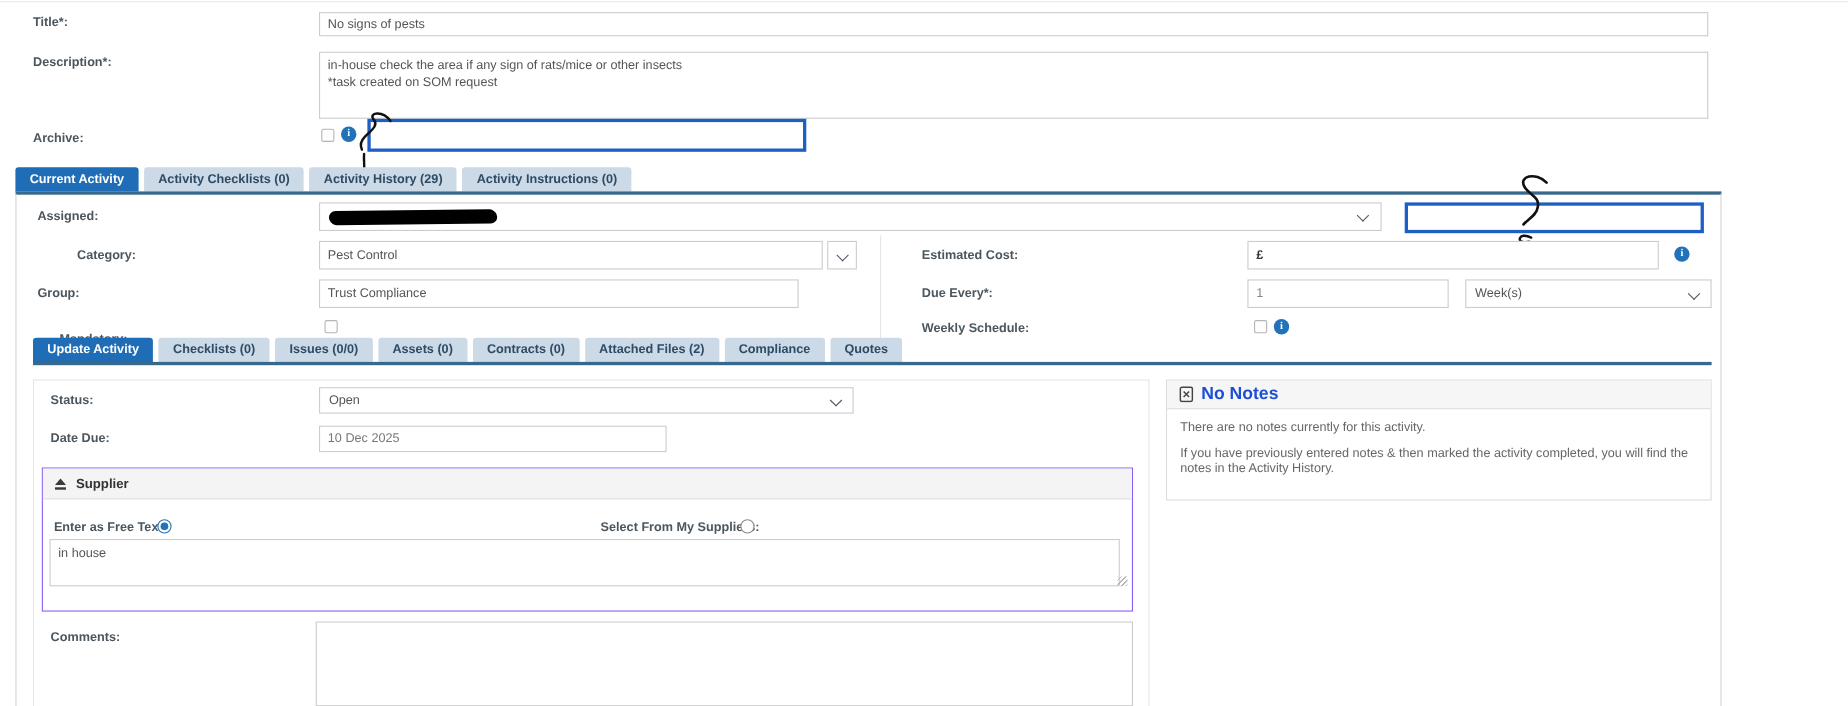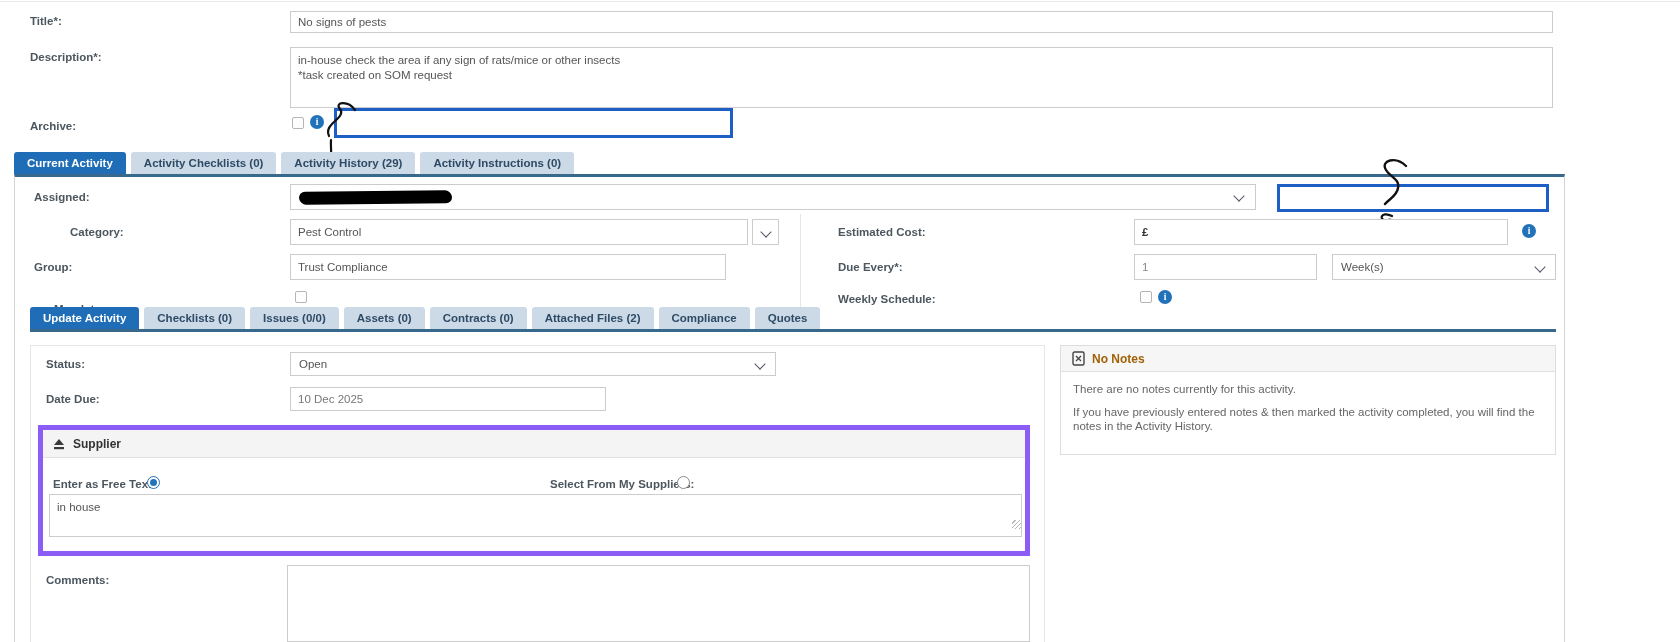--- a/index.html
+++ b/index.html
@@ -37,26 +37,26 @@
   .underline2{position:absolute;left:30px;top:329px;width:1526px;height:3px;background:#38698c;}
   .vdivider{position:absolute;left:800px;top:214px;width:1px;height:94px;background:#e6e6e6;}
 
   .innerpanel{position:absolute;left:30px;top:345px;width:1015px;height:297px;box-sizing:border-box;
               border:1px solid #e6e6e6;border-bottom:none;pointer-events:none;}
 
   .annotation{position:absolute;box-sizing:border-box;border:3px solid #1d5fc4;background:transparent;}
   .redaction{position:absolute;left:8px;top:6px;width:152px;height:12px;background:#000;border-radius:6px;
              transform:rotate(-0.6deg);box-shadow:1px 1px 0 #000;}
 
-  .groupbox{position:absolute;box-sizing:border-box;border:5px solid #8b5cf6;background:#fff;}
+  .groupbox{position:absolute;box-sizing:border-box;border:1px solid #8b5cf6;background:#fff;}
   .grouphdr{height:27px;background:#f4f4f4;border-bottom:1px solid #e2e2e2;display:flex;
             align-items:center;padding-left:10px;gap:8px;color:#333;font-weight:700;font-size:12px;cursor:pointer;}
   .notes{position:absolute;left:1060px;top:345px;width:496px;box-sizing:border-box;border:1px solid #ddd;background:#fff;}
   .noteshdr{height:25px;background:#f6f6f6;border-bottom:1px solid #e0e0e0;display:flex;align-items:center;
-            padding-left:11px;gap:7px;color:#a16207;font-weight:700;font-size:12px;}
+            padding-left:11px;gap:7px;color:#1d4ed8;font-weight:700;font-size:16px;}
   .notesbody{padding:10px 12px 12px 12px;color:#666;font-size:11.5px;line-height:14px;}
   .notesbody p{margin:0 0 9px 0;}
   .grip{position:absolute;right:1px;bottom:1px;width:9px;height:9px;cursor:nwse-resize;
         background:repeating-linear-gradient(135deg,transparent 0 2px,#b5b5b5 2px 3px);}
   svg.scribble{position:absolute;pointer-events:none;}
   .boldval{font-weight:700;color:#333;}
 </style>
 </head>
 <body>
 

